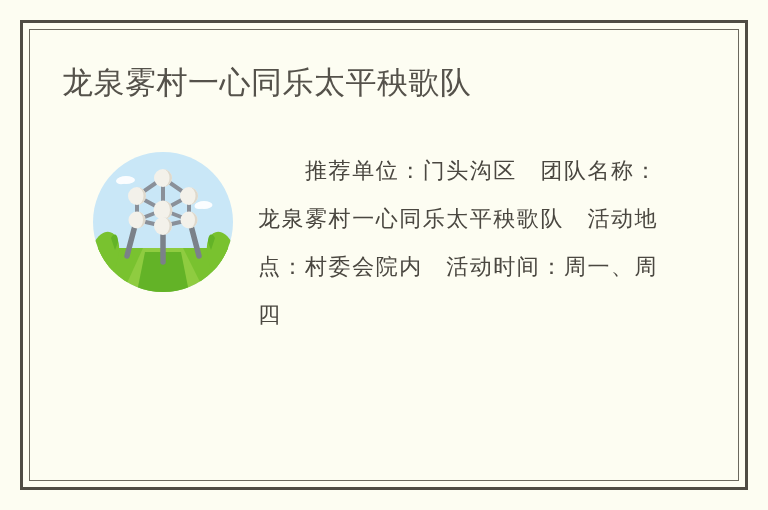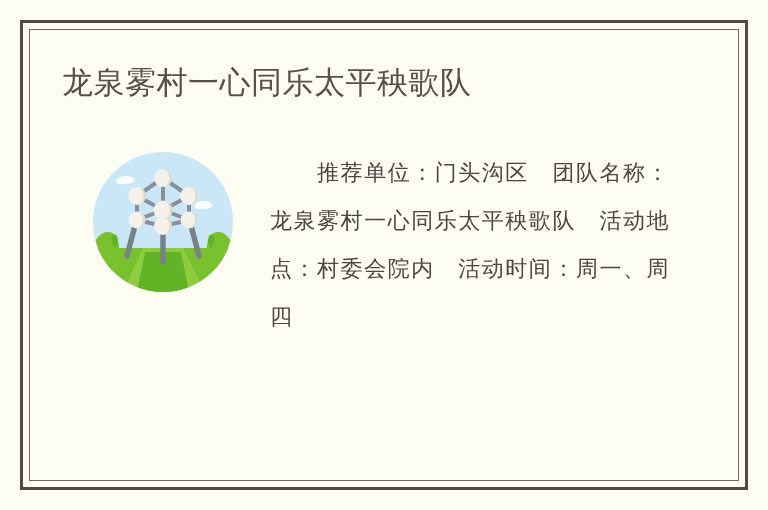--- a/index.html
+++ b/index.html
@@ -88,29 +88,28 @@
     display: block;
     width: 140px;
     height: 140px;
   }
 
   .info-text {
     position: absolute;
     left: 203px;
     top: 5px;
     width: 400px;
-    font-family: Liberation Sans, sans-serif;
+    font-family: Liberation Mono, monospace;
     font-size: 22px;
     line-height: 48px;
     color: #4a4740;
     text-align: justify;
     text-align-last: left;
     letter-spacing: 1.5px;
     word-break: break-all;
-    margin-left: 12px;
   }
 </style>
 </head>
 <body>
 
 <div class="page">
 
   <div class="frame-outer"></div>
   <div class="frame-inner"></div>
 

